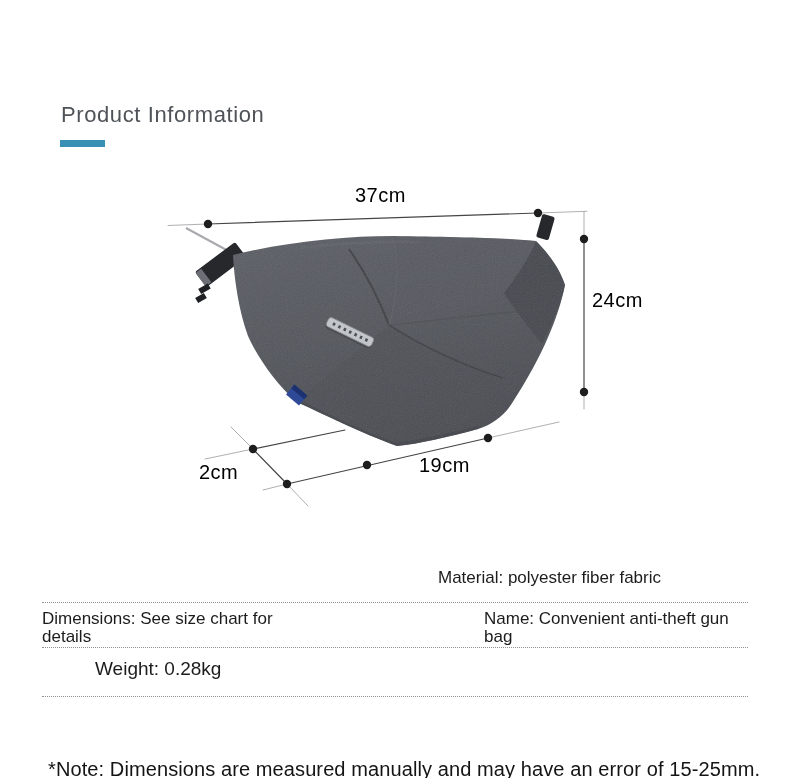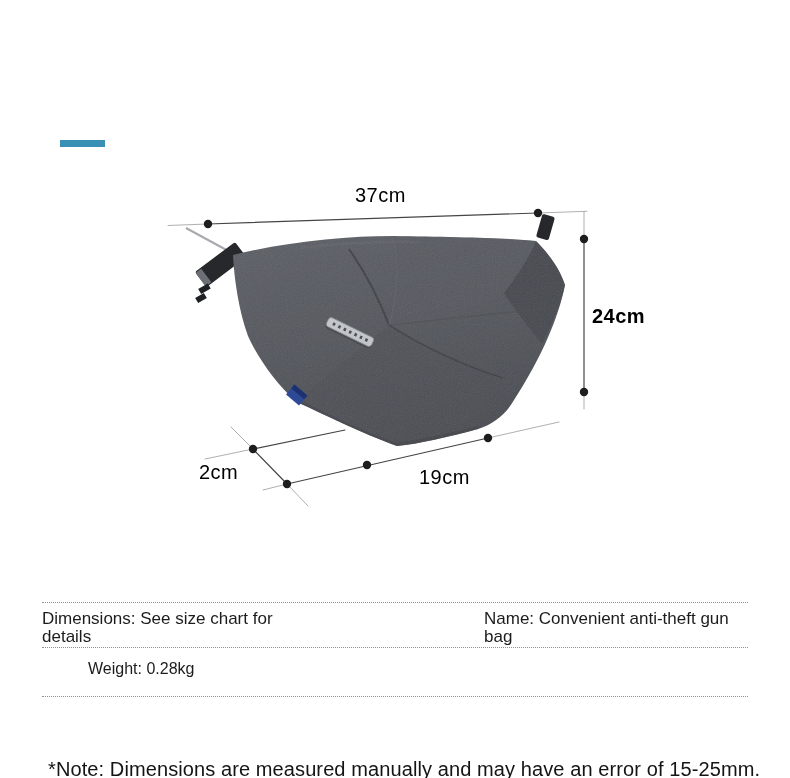--- a/index.html
+++ b/index.html
@@ -15,51 +15,52 @@
   .accent-bar{
     position:absolute;left:60px;top:140px;width:45px;height:7px;background:#3a8fb5;
   }
   
   .figure{position:absolute;left:0;top:0;width:790px;height:530px;}
   .figure svg{position:absolute;left:0;top:0;}
   .dim-label{
     position:absolute;font-size:20px;color:#000000;letter-spacing:.5px;white-space:nowrap;
   }
   .dim-top{left:355px;top:184px;}
-  .dim-right{left:592px;top:305px;font-weight:bold;}
-  .dim-bottom{left:419px;top:454px;margin-top:12px;}
+  .dim-right{left:592px;top:289px;}
+  .dim-bottom{left:419px;top:454px;}
   .dim-depth{left:199px;top:461px;}
   
   .spec-table{position:absolute;left:42px;top:556px;width:706px;}
   .spec-row{
     display:grid;grid-template-columns:396px 1fr;
     border-bottom:1px dotted #909090;box-sizing:border-box;
   }
   .spec-row .cell{box-sizing:border-box;}
   .spec-row .cell.left{padding-left:46px;}
   .row-1{height:47px;}
   .row-1 .cell{padding-top:13px;}
   .row-2{height:45px;}
   .row-2 .cell{padding-top:7px;}
   .row-3{height:49px;}
   .row-3 .cell{padding-top:12px;}
   .spec-text{font-size:17px;line-height:18px;color:#1c1c1c;display:block;}
   .row-2 .cell.left .spec-text{max-width:300px;}
   .row-2 .cell.right .spec-text{max-width:238px;}
-  .row-3 .spec-text{font-size:16px;}
+  .row-3 .spec-text{font-size:19px;margin-left:7px;}
   
   .note{
     position:absolute;left:48px;top:758px;font-size:20px;color:#141414;letter-spacing:.1px;
   }
 </style>
 </head>
 <body>
 
 <div class="page">
 
+  <div class="title">Product Information</div>
   <div class="accent-bar"></div>
 
   <div class="figure">
     <svg width="790" height="530" viewBox="0 0 790 530" xmlns="http://www.w3.org/2000/svg">
       <defs>
         <linearGradient id="bodyGrad" x1="0" y1="0" x2="0.35" y2="1">
           <stop offset="0" stop-color="#5d6067"></stop>
           <stop offset="0.55" stop-color="#53565c"></stop>
           <stop offset="1" stop-color="#484b51"></stop>
         </linearGradient>
@@ -166,20 +167,23 @@
     <span class="dim-label dim-right">24cm</span>
     <span class="dim-label dim-bottom">19cm</span>
     <span class="dim-label dim-depth">2cm</span>
   </div>
 
   <div class="spec-table">
     <div class="spec-row row-1">
       <div class="cell left">
         <span class="spec-text"></span>
       </div>
+      <div class="cell right">
+        <span class="spec-text">Material: polyester fiber fabric</span>
+      </div>
     </div>
     <div class="spec-row row-2">
       <div class="cell right">
         <span class="spec-text">Dimensions: See size chart for details</span>
       </div>
       <div class="cell left">
         <span class="spec-text">Name: Convenient anti-theft gun bag</span>
       </div>
     </div>
     <div class="spec-row row-3">

